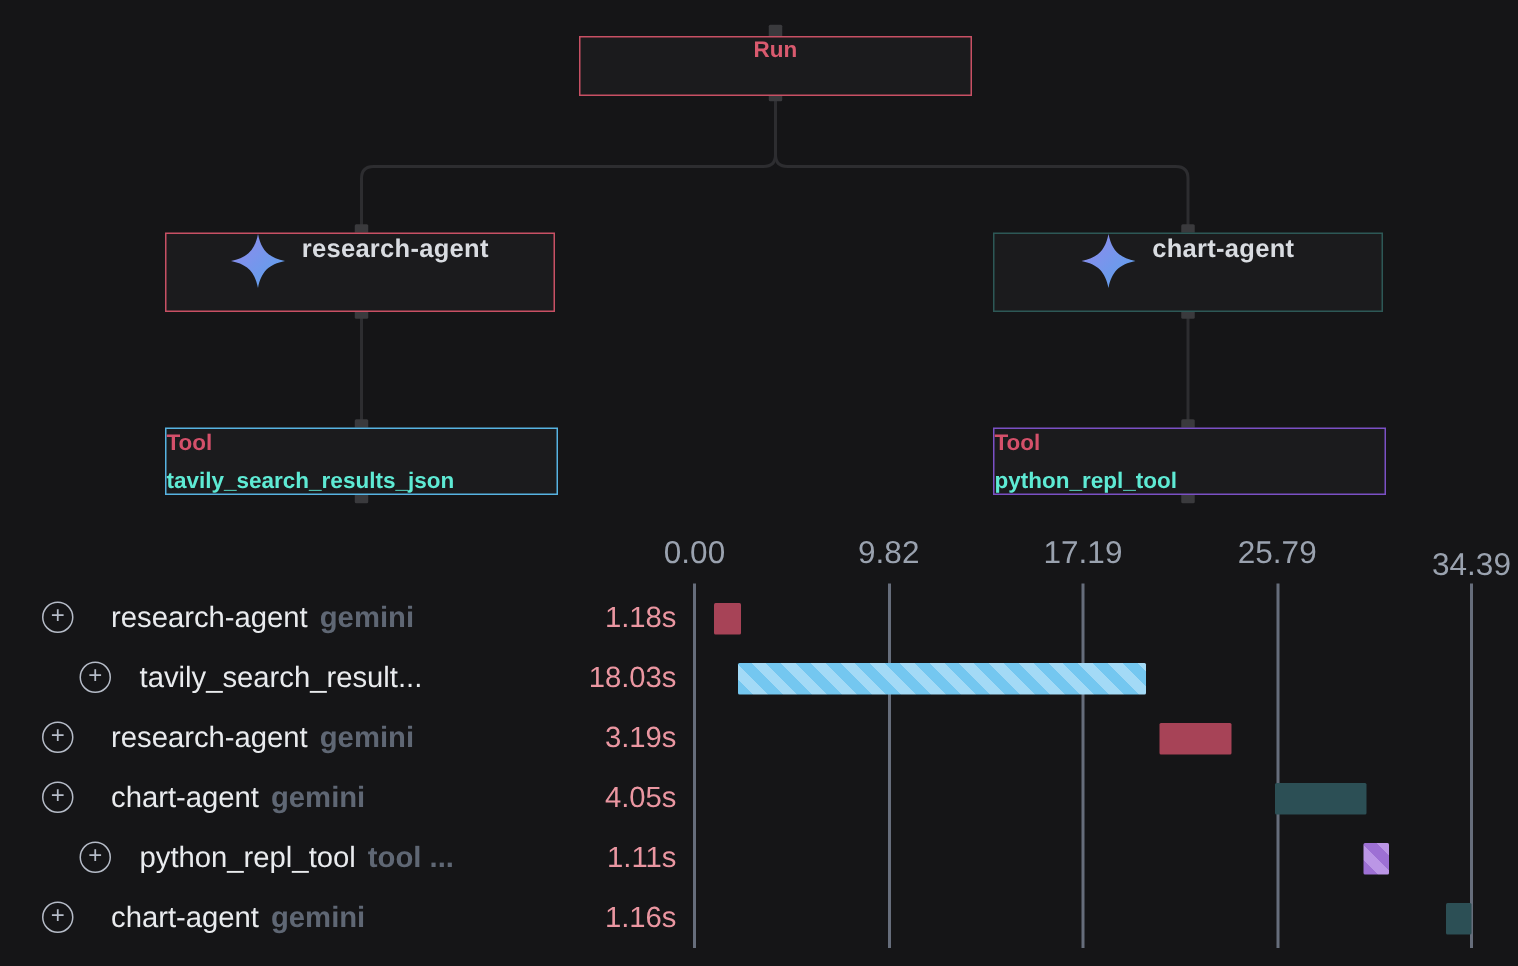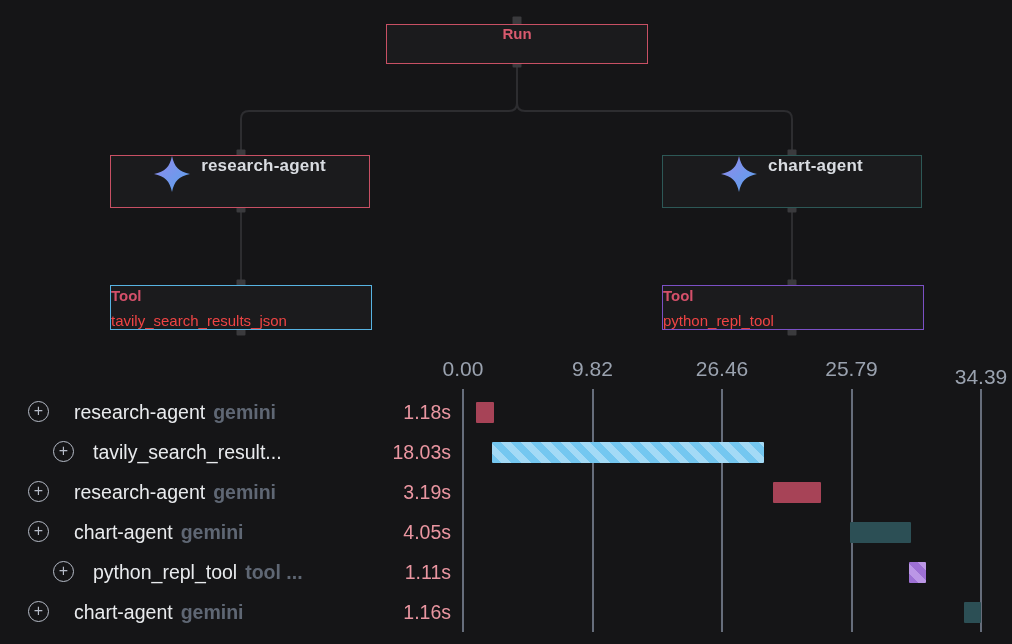--- a/index.html
+++ b/index.html
@@ -18,21 +18,21 @@
   .node-run{left:386px;top:24px;width:262px;height:40px;border:1.5px solid #c85064;}
   .run-label{color:#d95a6e;font-weight:700;font-size:15px;}
   .node-agent{width:260px;height:53px;border:1.5px solid;gap:11px;}
   .node-agent.a0{left:110px;top:155px;border-color:#c85064;}
   .node-agent.a1{left:662px;top:155px;border-color:#2d5856;}
   .agent-label{color:#d9dce1;font-weight:700;font-size:17px;letter-spacing:.2px;}
   .node-tool{width:262px;height:45px;border:1.5px solid;gap:8px;flex-direction:column;}
   .node-tool.t0{left:110px;top:285px;border-color:#57b3e2;}
   .node-tool.t1{left:662px;top:285px;border-color:#7b50c5;}
   .tool-kind{color:#d4506a;font-weight:700;font-size:15px;}
-  .tool-name{color:#ef4444;font-weight:400;font-size:15px;}
+  .tool-name{color:#5eead4;font-weight:700;font-size:15px;}
   .spark{flex:0 0 auto;display:block;}
   
   #timeline{position:absolute;left:0;top:0;width:1012px;height:459px;}
   .axlabel{
     position:absolute;top:357px;transform:translateX(-50%);
     color:#9aa2af;font-size:21px;white-space:nowrap;
   }
   .gridline{position:absolute;top:389px;height:243px;width:2px;background:#747d8d;opacity:.85;}
   .trow{position:absolute;left:0;width:1012px;height:40px;}
   .plus{
@@ -113,21 +113,21 @@
 <div class="node node-tool t1">
   <span class="tool-kind">Tool</span>
   <span class="tool-name">python_repl_tool</span>
 </div>
 
 <div id="timeline">
     <div class="axlabel" style="left: 463px;">0.00</div>
     <div class="gridline" style="left: 462px;"></div>
     <div class="axlabel" style="left: 592.5px;">9.82</div>
     <div class="gridline" style="left: 591.5px;"></div>
-    <div class="axlabel" style="left: 722px;">26.46</div>
+    <div class="axlabel" style="left: 722px;">17.19</div>
     <div class="gridline" style="left: 721px;"></div>
     <div class="axlabel" style="left: 851.5px;">25.79</div>
     <div class="gridline" style="left: 850.5px;"></div>
     <div class="axlabel" style="left: 981px; margin-top: 8px;">34.39</div>
     <div class="gridline" style="left: 980px;"></div>
     <div class="trow" style="top: 392px;">
       <span class="plus" style="left: 28px;">+</span>
       <span class="rlabels" style="left: 74px;">
         <span class="rname">research-agent</span>
         <span class="rmeta">gemini</span>

